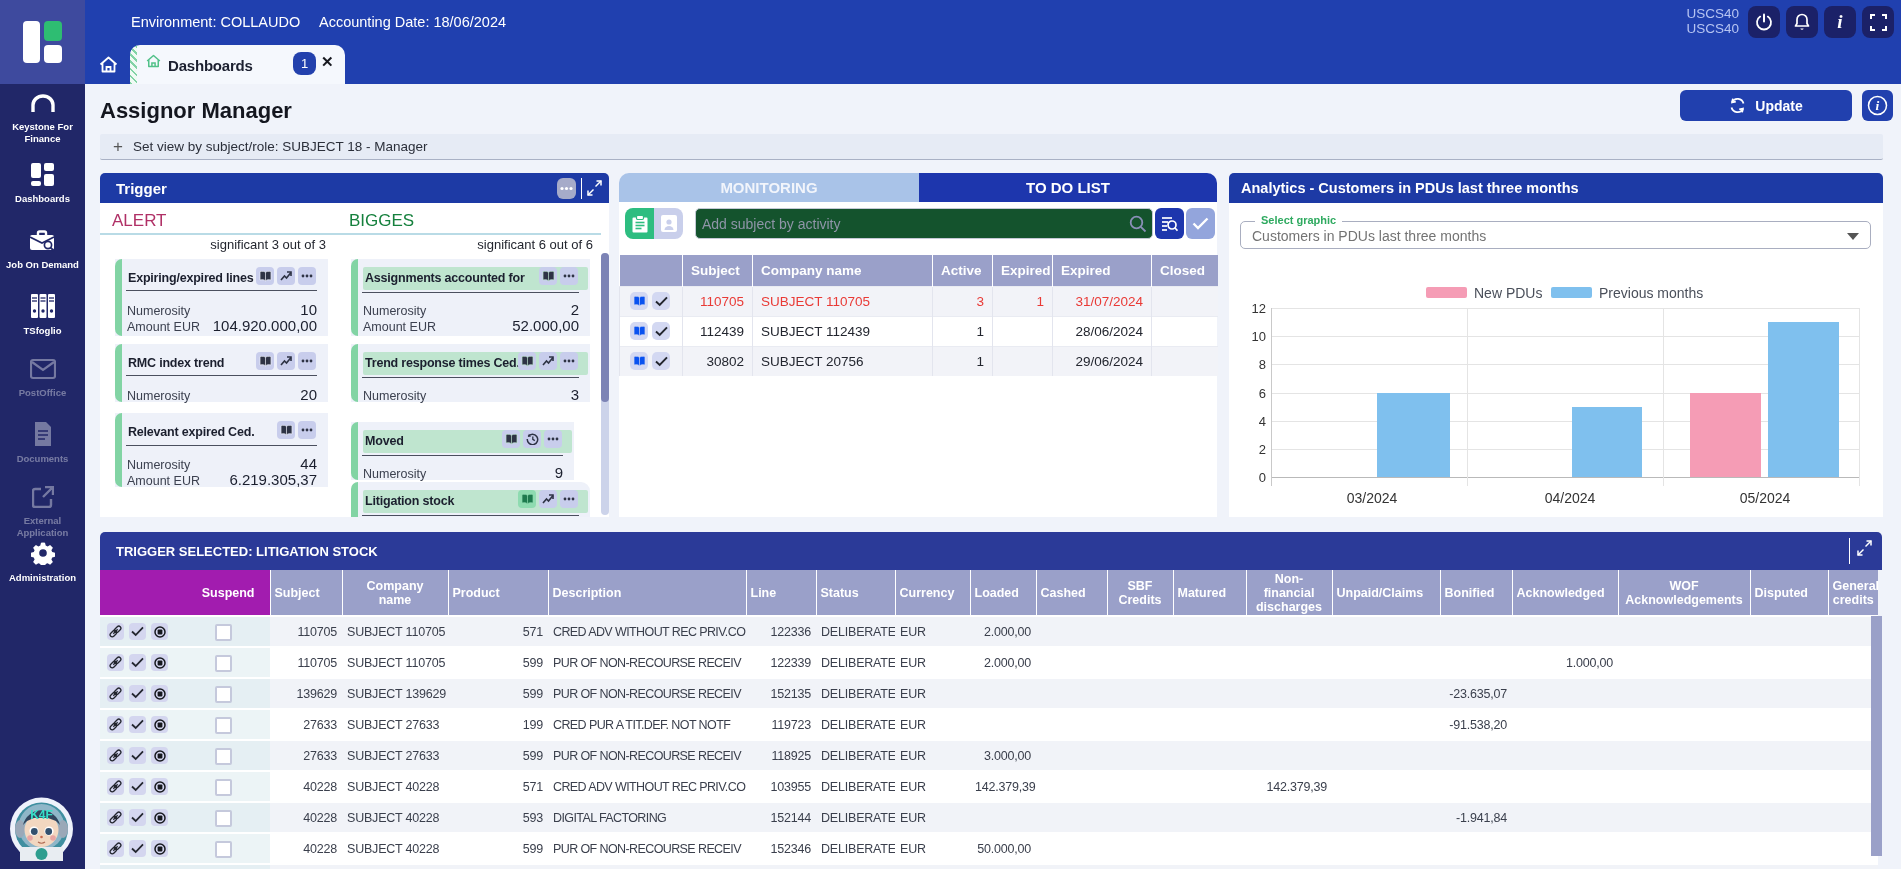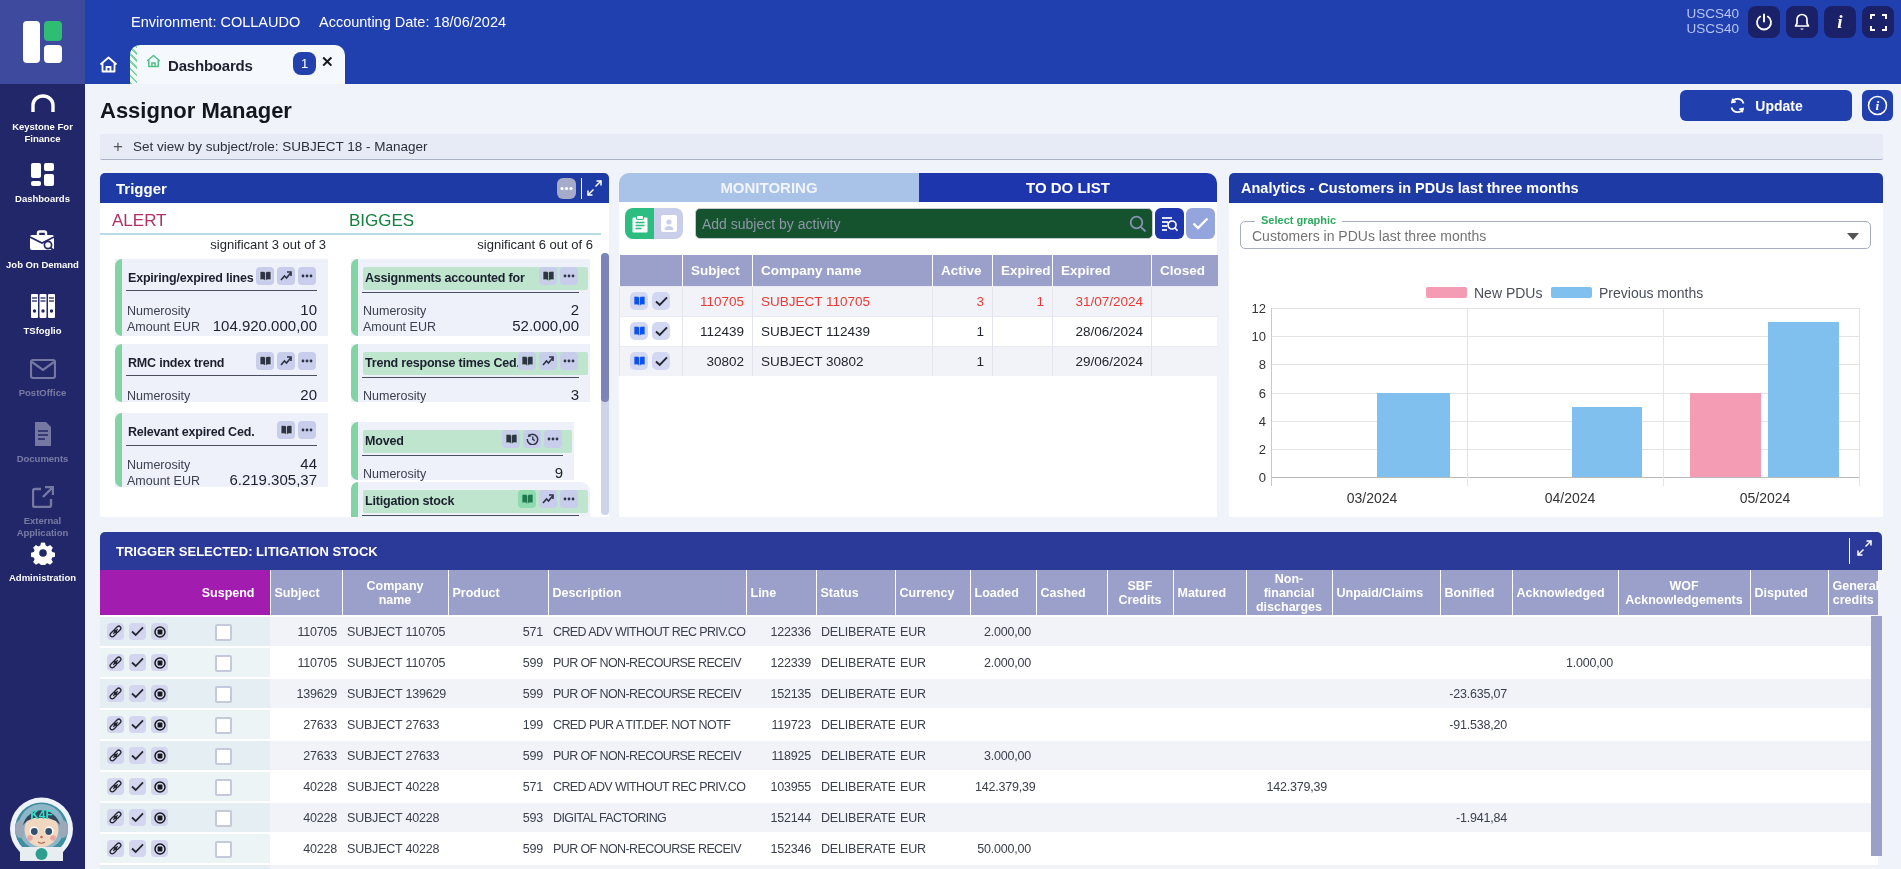--- a/index.html
+++ b/index.html
@@ -639,21 +639,21 @@
             <td style="padding:0 0 0 10px"><span class="mbook">
                 <svg width="13" height="11" viewBox="0 0 13 11">
                   <path d="M6.5 1.5 C5.5 .4 3.5 0 1 .6 V9 c2.5-.6 4.5-.2 5.5 1 1-1.2 3-1.6 5.5-1 V.6 C9.5 0 7.5 .4 6.5 1.5 Z M6.5 1.5 V10" fill="#0a52f0" stroke="#d3d8f2" stroke-width="0.7"></path>
                 </svg>
               </span><span class="mcheck">
                 <svg width="13" height="11" viewBox="0 0 13 11">
                   <path d="M1 5.5 L4.7 9 L12 1.3" fill="none" stroke="#23262f" stroke-width="1.9"></path>
                 </svg>
               </span></td>
             <td class="r">30802</td>
-            <td>SUBJECT 30802</td>
+            <td>SUBJECT 20756</td>
             <td class="r">1</td>
             <td class="r"></td>
             <td class="r">29/06/2024</td>
             <td></td>
           </tr>
     </tbody>
       </table>
   </div>
 </div>
 

